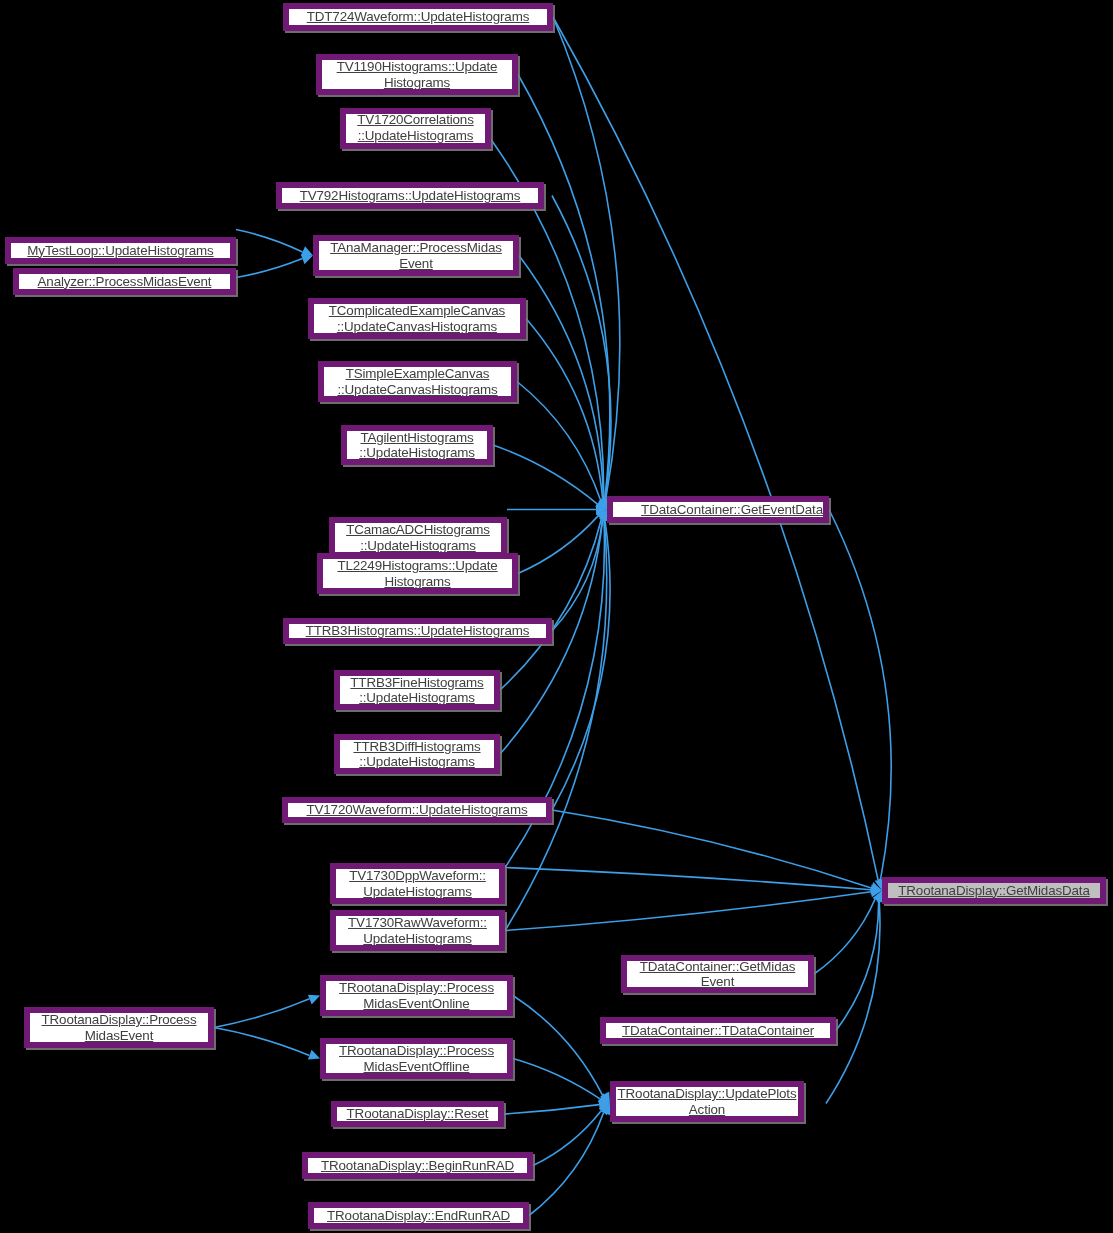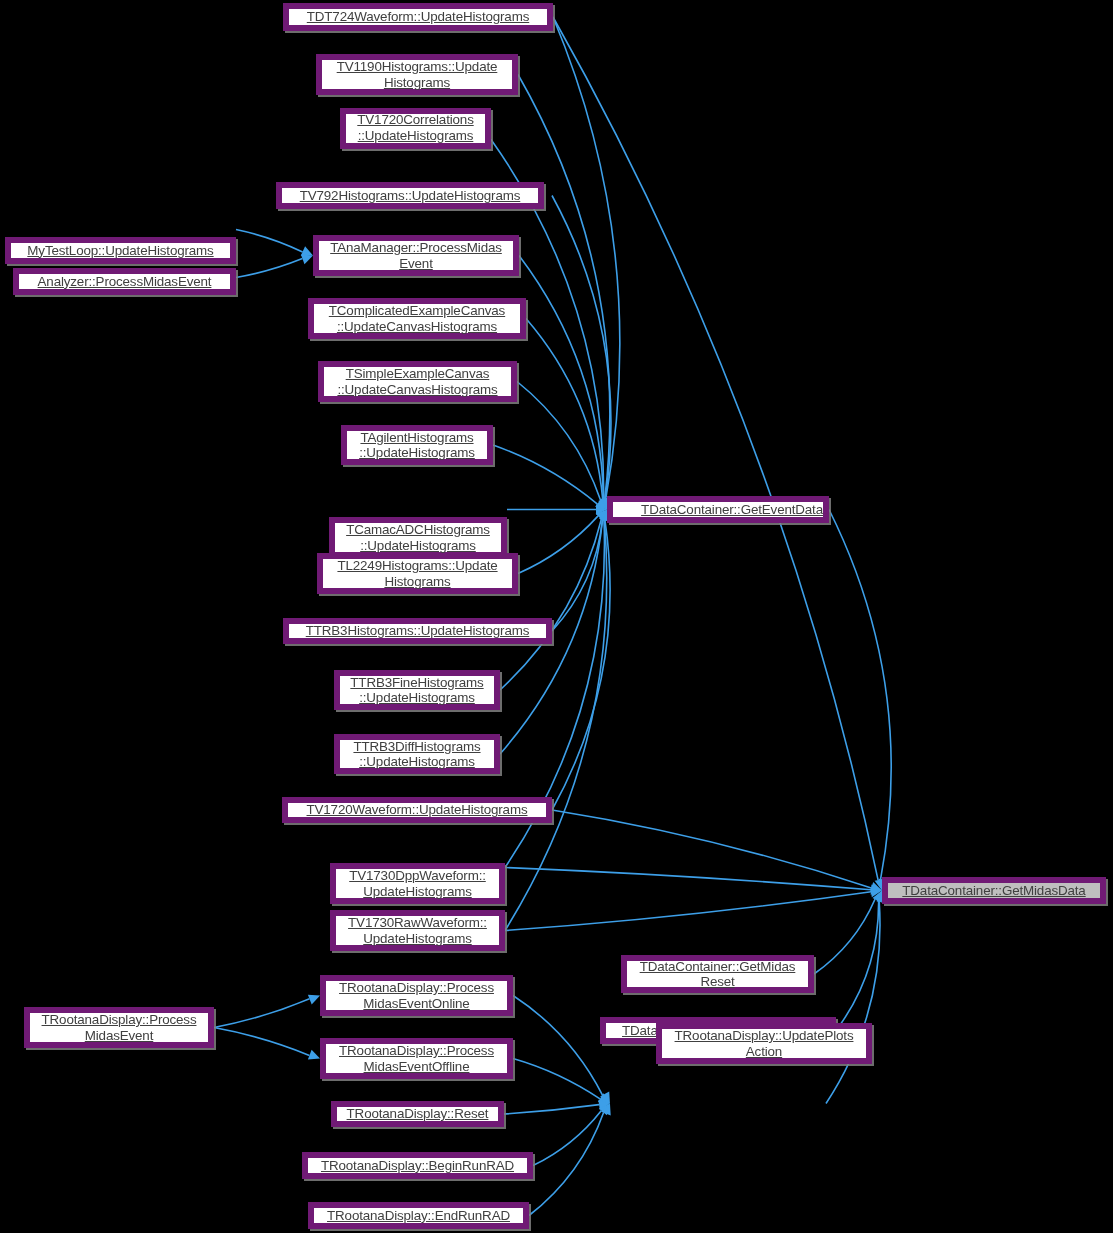--- a/index.html
+++ b/index.html
@@ -161,19 +161,19 @@
 MidasEvent</span></div>
       <div class="node" style="left: 320px; top: 975px; width: 193px; height: 41px;"><span>TRootanaDisplay::Process
 MidasEventOnline</span></div>
       <div class="node" style="left: 320px; top: 1038px; width: 193px; height: 41px;"><span>TRootanaDisplay::Process
 MidasEventOffline</span></div>
       <div class="node" style="left: 331px; top: 1101px; width: 173px; height: 26px;"><span>TRootanaDisplay::Reset</span></div>
       <div class="node" style="left: 302px; top: 1152px; width: 231px; height: 27px;"><span>TRootanaDisplay::BeginRunRAD</span></div>
       <div class="node" style="left: 308px; top: 1202px; width: 221px; height: 27px;"><span>TRootanaDisplay::EndRunRAD</span></div>
       <div class="node" style="left: 607px; top: 496px; width: 222px; height: 27px; justify-content: flex-end;"><span>TDataContainer::GetEventData</span></div>
       <div class="node" style="left: 621px; top: 955px; width: 193px; height: 38px;"><span>TDataContainer::GetMidas
-Reset</span></div>
+Event</span></div>
       <div class="node" style="left: 600px; top: 1017px; width: 236px; height: 27px; align-items: center;"><span>TDataContainer::TDataContainer</span></div>
-      <div class="node" style="left: 610px; top: 1023px; width: 216px; height: 41px; margin-left: 46px;"><span>TRootanaDisplay::UpdatePlots
+      <div class="node" style="left: 610px; top: 1081px; width: 194px; height: 41px;"><span>TRootanaDisplay::UpdatePlots
 Action</span></div>
-      <div class="node highlight" style="left: 882px; top: 877px; width: 224px; height: 27px;"><span>TDataContainer::GetMidasData</span></div>
+      <div class="node highlight" style="left: 882px; top: 877px; width: 224px; height: 27px;"><span>TRootanaDisplay::GetMidasData</span></div>
     </div>
 </div>
 
 </body></html>

